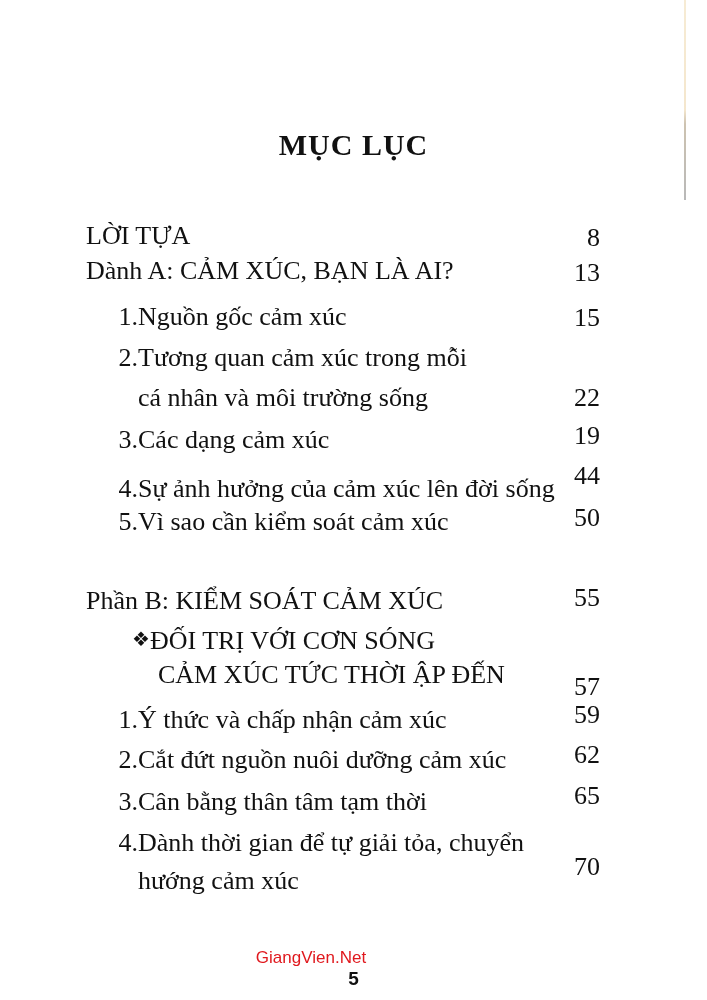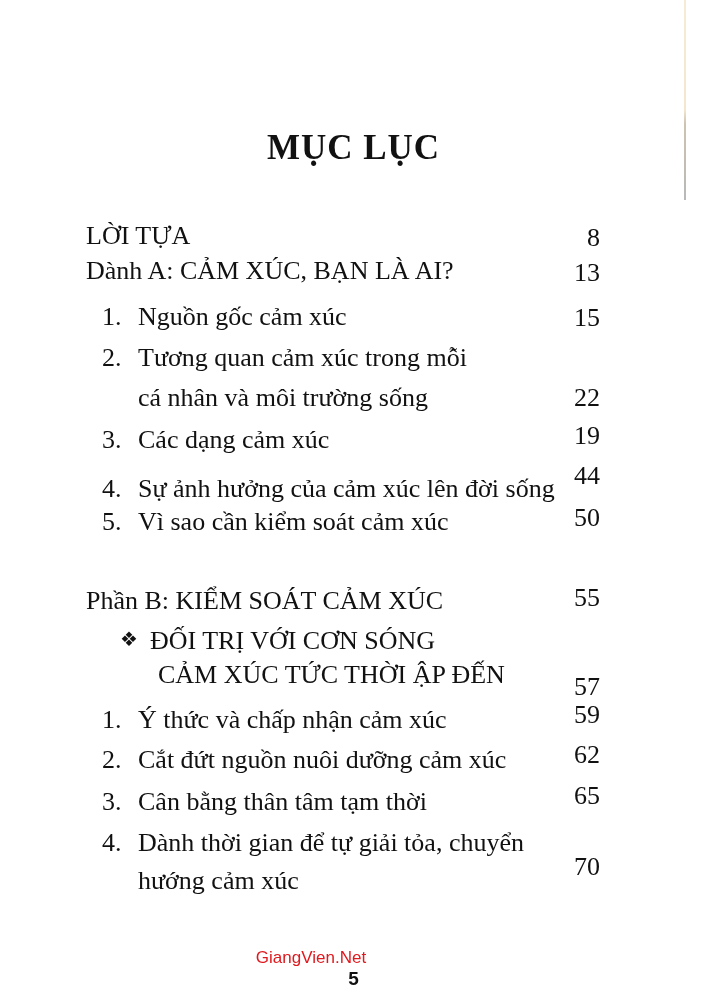--- a/index.html
+++ b/index.html
@@ -24,34 +24,35 @@
       background: linear-gradient(to bottom, #f3e3c2 0%, #f0dcb8 55%, #b8a98f 62%, #9a9a9a 100%);
       opacity: 0.7;
     }
     .title {
       position: absolute;
       top: 128px;
       left: 0;
       width: 707px;
       text-align: center;
       font-weight: bold;
-      font-size: 35px;
+      font-size: 30px;
       letter-spacing: 1px;
     }
     .toc {
       position: absolute;
       left: 0;
       top: 0;
       width: 707px;
     }
     .row {
       position: absolute;
       font-size: 26px;
       line-height: 30px;
       white-space: nowrap;
+      text-align: right;
     }
     .page {
       position: absolute;
       font-size: 26px;
       line-height: 30px;
       text-align: right;
       width: 60px;
       right: 107px;
     }
     .num {

